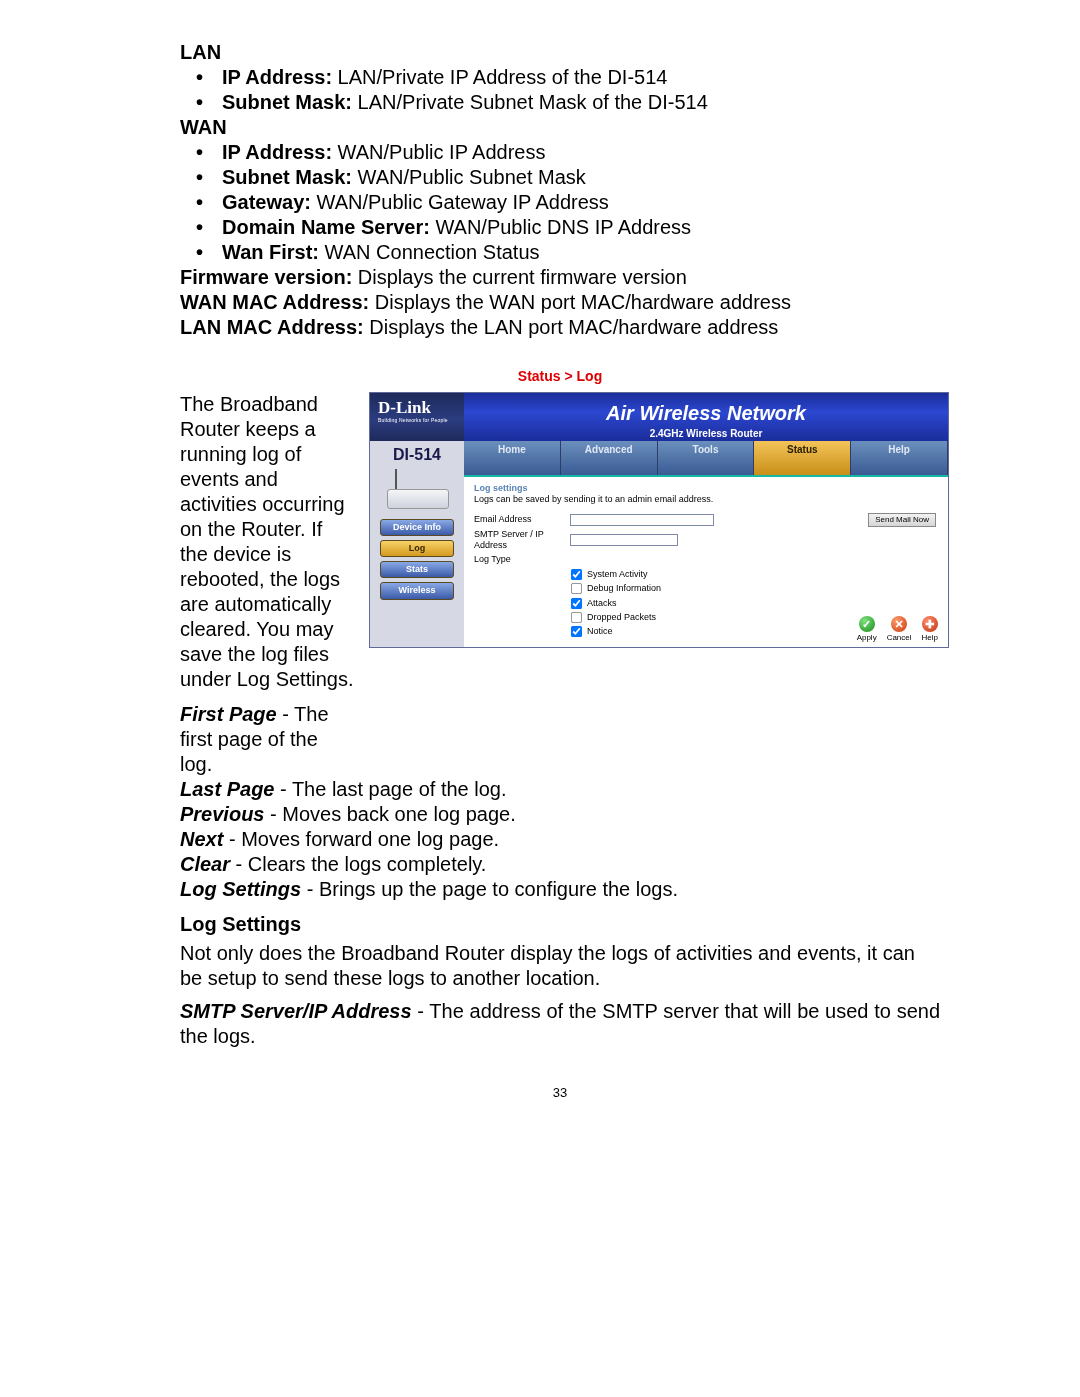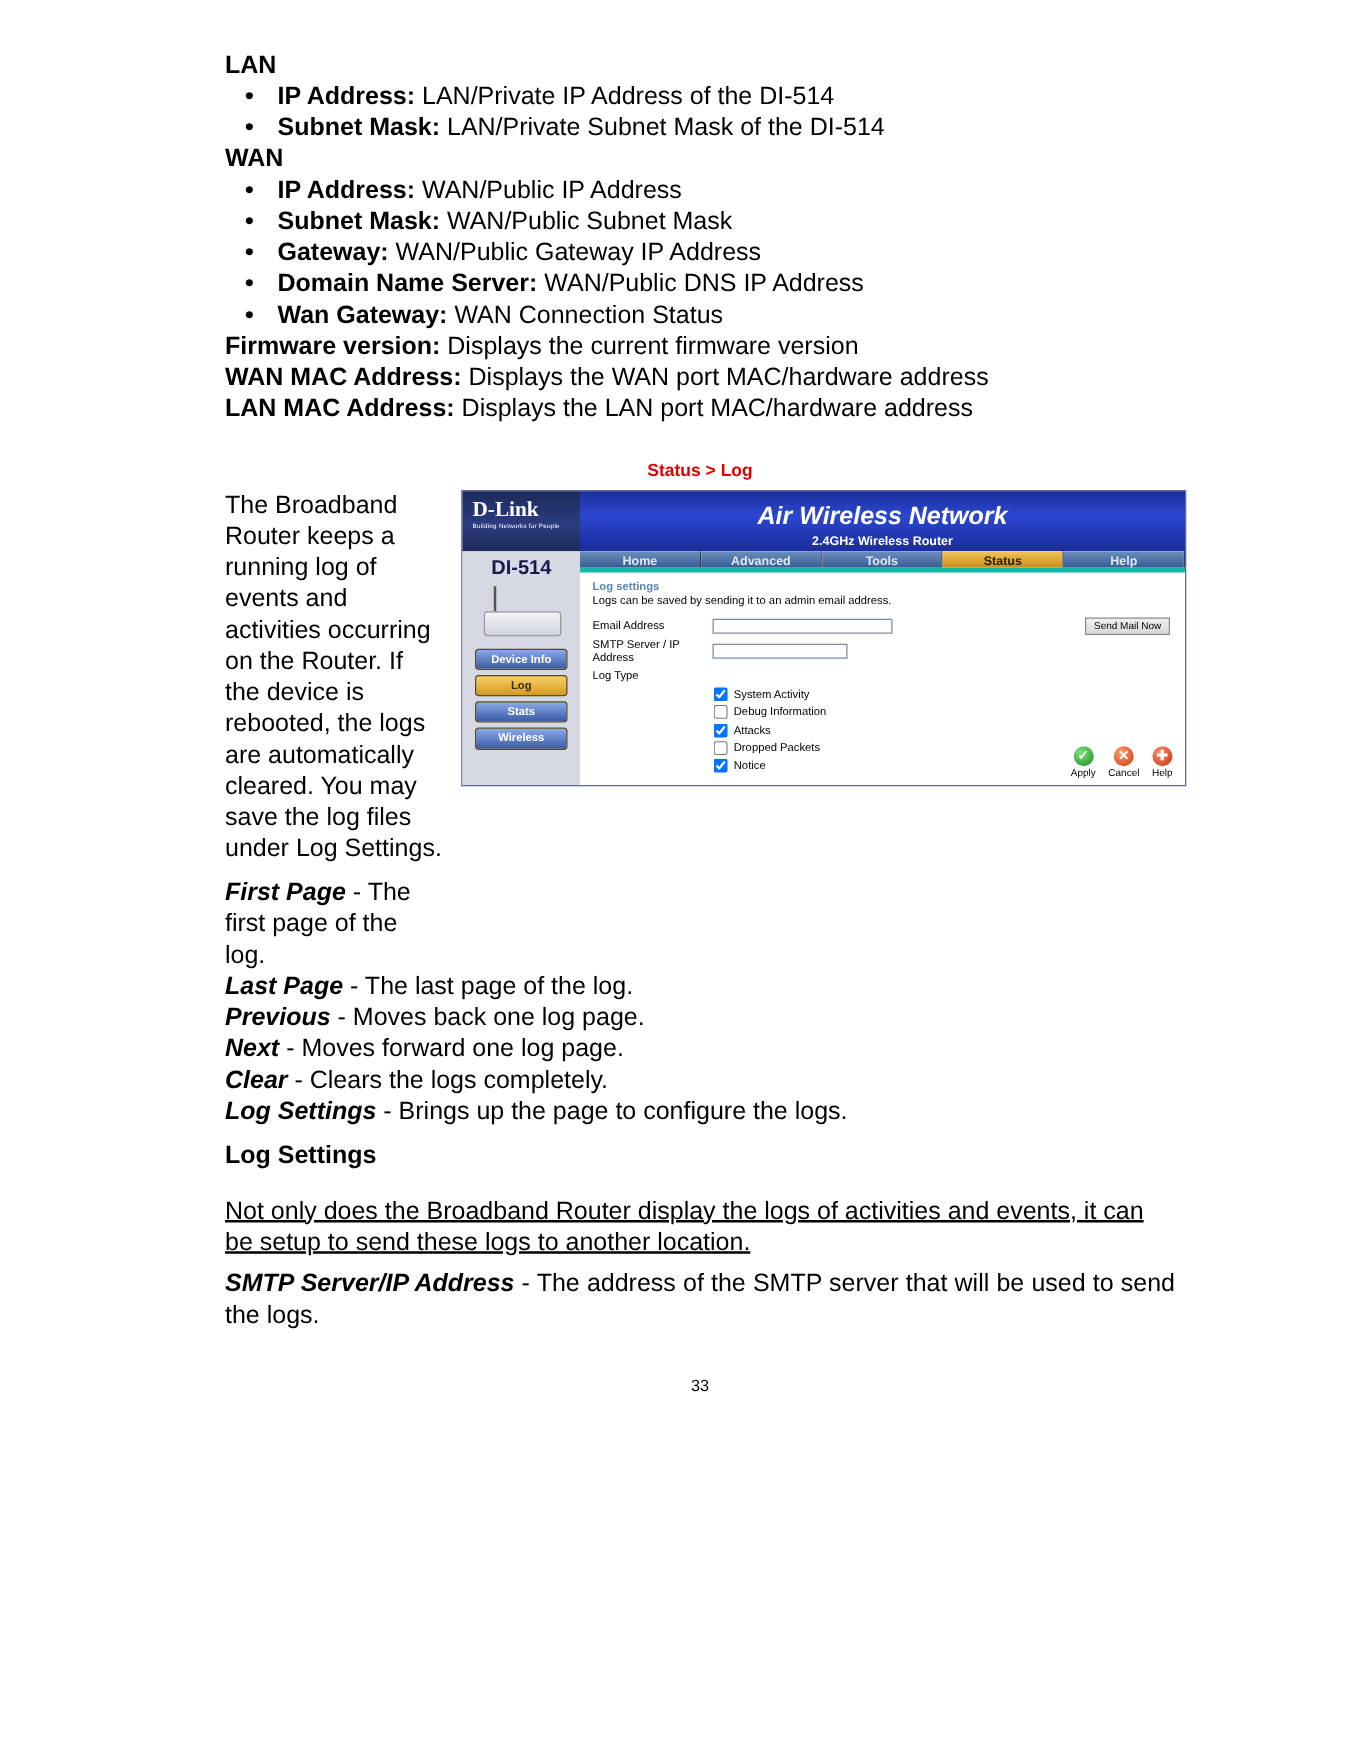--- a/index.html
+++ b/index.html
@@ -31,21 +31,21 @@
     position: absolute;
     left: -22px;
     top: 0;
     font-size: 20px;
     font-weight: bold;
   }
   .two-col { display: flex; gap: 14px; align-items: flex-start; margin-top: 2px; }
   .two-col .left-text { width: 175px; flex: 0 0 175px; }
   .two-col .right-shot { flex: 1 1 auto; }
   .italic-bold { font-style: italic; font-weight: bold; }
-  .para { margin-top: 20px; text-decoration: underline; }
+  .para { margin-top: 4px; }
   .log-defs p { margin: 0; }
   .smtp-para { text-align: justify; margin-top: 8px; }
   .page-num { text-align: center; font-size: 13px; margin-top: 36px; }
 
   
   .router {
     border: 1px solid #5f6a9a;
     background: #dfe1eb;
     width: 580px;
     font-size: 10px;
@@ -95,21 +95,21 @@
     font-size: 9px;
     font-weight: bold;
     color: #fff;
     border: 1px solid #5a4a20;
     border-radius: 3px;
     text-align: center;
     background: linear-gradient(#8aa9e6, #3a5aa8);
   }
   .sbtn.sel { background: linear-gradient(#f7d268, #d49a1f); color: #3a2a00; }
   .r-main { flex: 1; background: #fff; }
-  .tabs { display: flex; height: 17px; border-bottom: 4px solid #14b8a6; }
+  .tabs { display: flex; height: 36px; border-bottom: 2px solid #14b8a6; }
   .tabs .tab {
     flex: 1;
     text-align: center;
     background: linear-gradient(#6b90bd, #3a5a94);
     color: #e1e8f5;
     font-weight: bold;
     font-size: 10px;
     border-right: 1px solid #2d3d6a;
     padding-top: 3px;
   }
@@ -146,21 +146,21 @@
       <li><span class="bold">IP Address:</span><span> LAN/Private IP Address of the DI-514</span></li>
       <li><span class="bold">Subnet Mask:</span><span> LAN/Private Subnet Mask of the DI-514</span></li>
     </ul>
 
   <div class="bold">WAN</div>
   <ul class="bullets" id="wan-list">
       <li><span class="bold">IP Address:</span><span> WAN/Public IP Address</span></li>
       <li><span class="bold">Subnet Mask:</span><span> WAN/Public Subnet Mask</span></li>
       <li><span class="bold">Gateway:</span><span> WAN/Public Gateway IP Address</span></li>
       <li><span class="bold">Domain Name Server:</span><span> WAN/Public DNS IP Address</span></li>
-      <li><span class="bold">Wan Gateway:</span><span> WAN Connection Status</span></li>
+      <li><span class="bold">Wan First:</span><span> WAN Connection Status</span></li>
     </ul>
 
   <p><span class="bold">Firmware version:</span><span> Displays the current firmware version</span></p>
   <p><span class="bold">WAN MAC Address:</span><span> Displays the WAN port MAC/hardware address</span></p>
   <p><span class="bold">LAN MAC Address:</span><span> Displays the LAN port MAC/hardware address</span></p>
 
   <div class="section-heading">Status &gt; Log</div>
 
   <div class="two-col">
     <div class="left-text">

